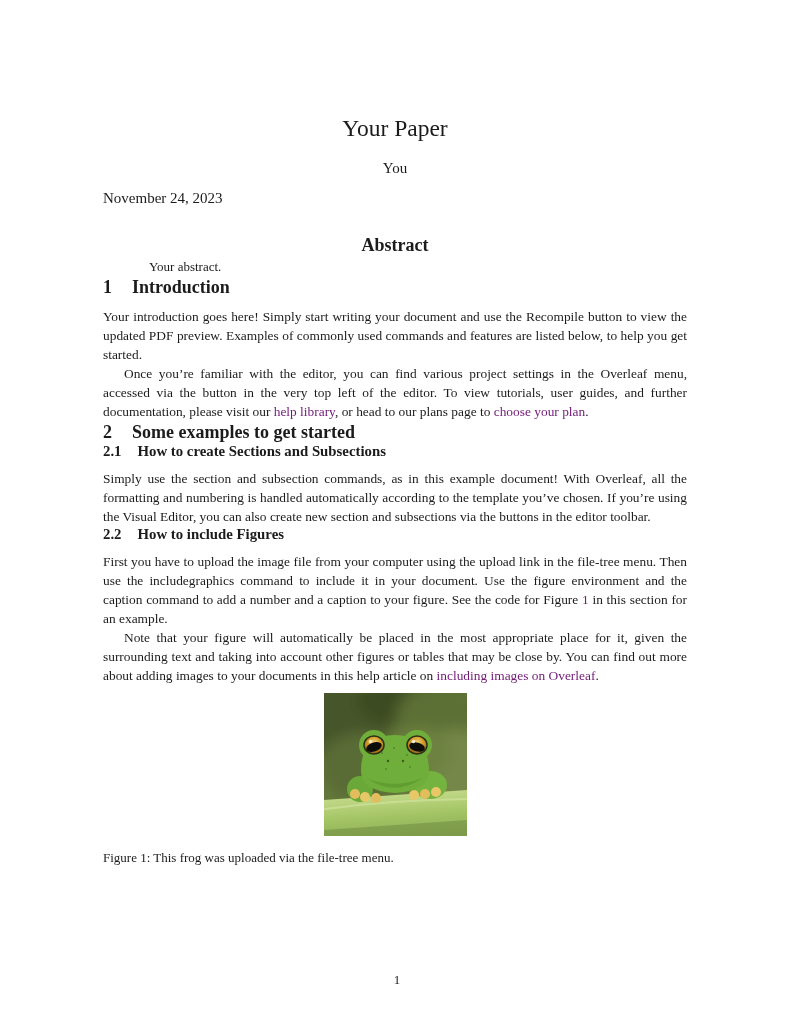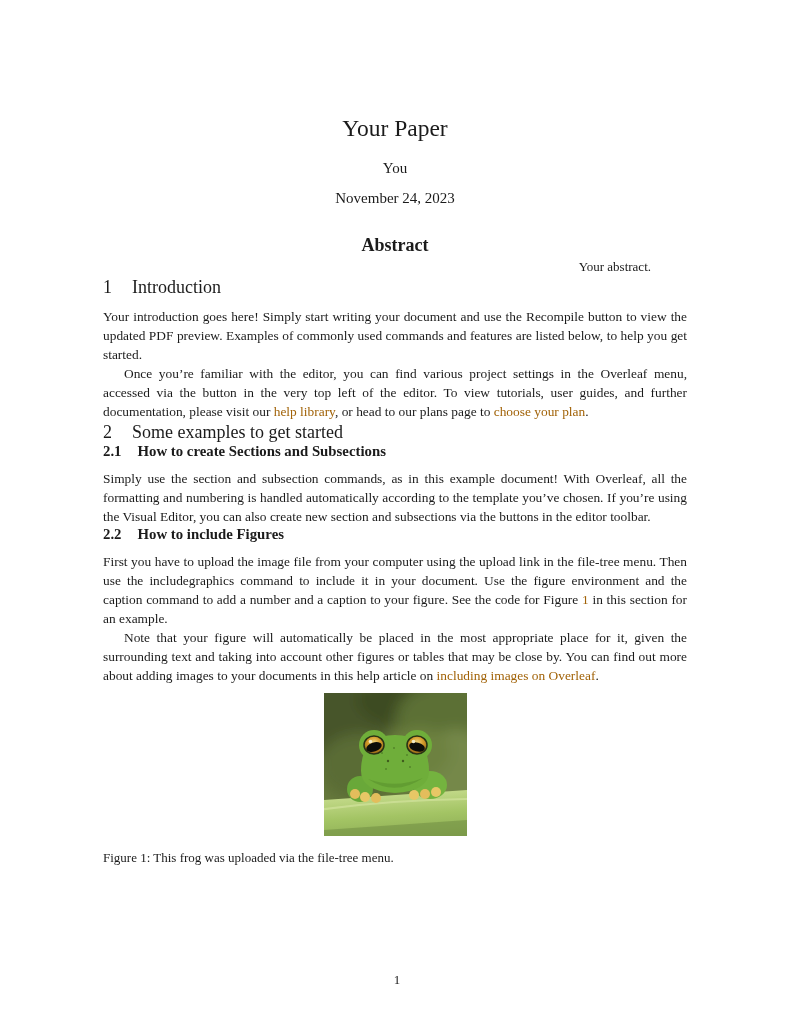--- a/index.html
+++ b/index.html
@@ -24,42 +24,41 @@
     line-height: 28px;
   }
   .paper-author {
     margin-top: 17px;
     text-align: center;
     font-size: 15px;
     line-height: 18px;
   }
   .paper-date {
     margin-top: 12px;
-    text-align: center;
+    text-align: left;
     font-size: 15px;
     line-height: 18px;
   }
   .abstract-heading {
     margin-top: 30px;
     text-align: center;
     font-size: 18px;
     font-weight: 700;
     line-height: 16px;
   }
   .abstract-text {
     margin: 4px 36px 0 36px;
     text-indent: 10px;
     font-size: 13px;
     line-height: 19px;
-    text-align: right;
   }
   h1.sec {
     margin: 0;
     font-size: 18px;
-    font-weight: 400;
+    font-weight: 700;
     line-height: 22px;
   }
   h1.sec .sec-num { display: inline-block; margin-right: 20px; }
   h2.subsec {
     margin: 0;
     font-size: 14.8px;
     font-weight: 700;
     line-height: 17px;
   }
   h2.subsec .sec-num { display: inline-block; margin-right: 16px; }
@@ -85,21 +84,21 @@
     height: 143px;
     vertical-align: top;
   }
   .figure-caption {
     margin-top: 14px;
     text-align: left;
     font-size: 13px;
     line-height: 16px;
   }
   a.link {
-    color: #a16207;
+    color: #701a75;
     text-decoration: none;
     cursor: pointer;
   }
   .page-number {
     position: absolute;
     left: 0;
     right: 0;
     top: 972px;
     text-align: center;
     font-size: 13px;

